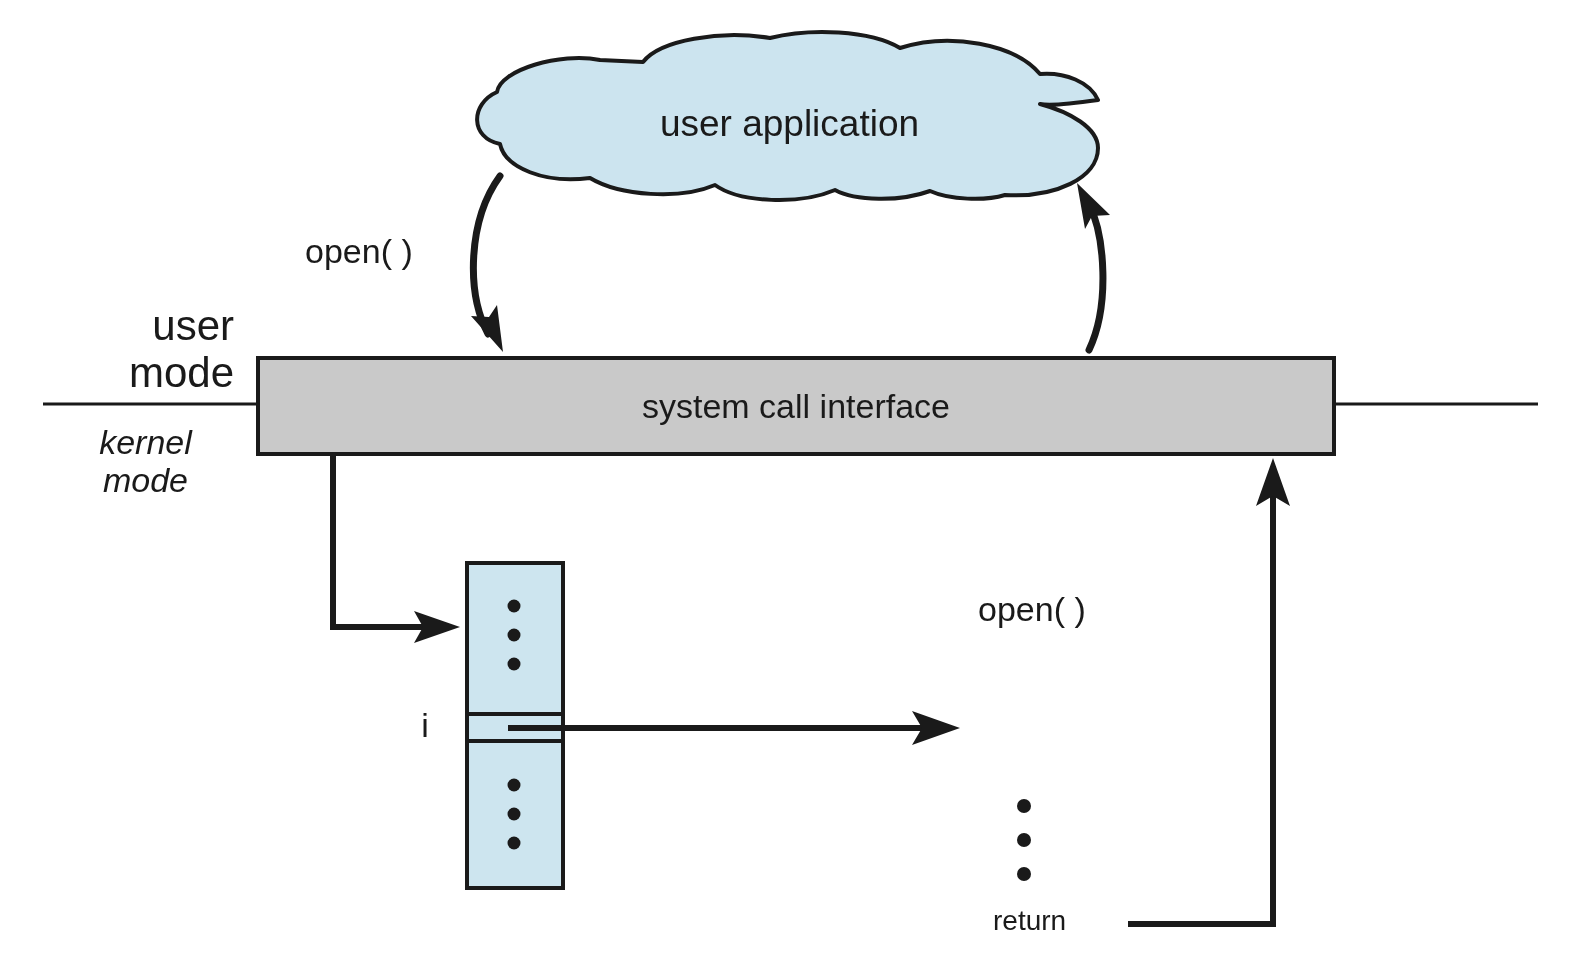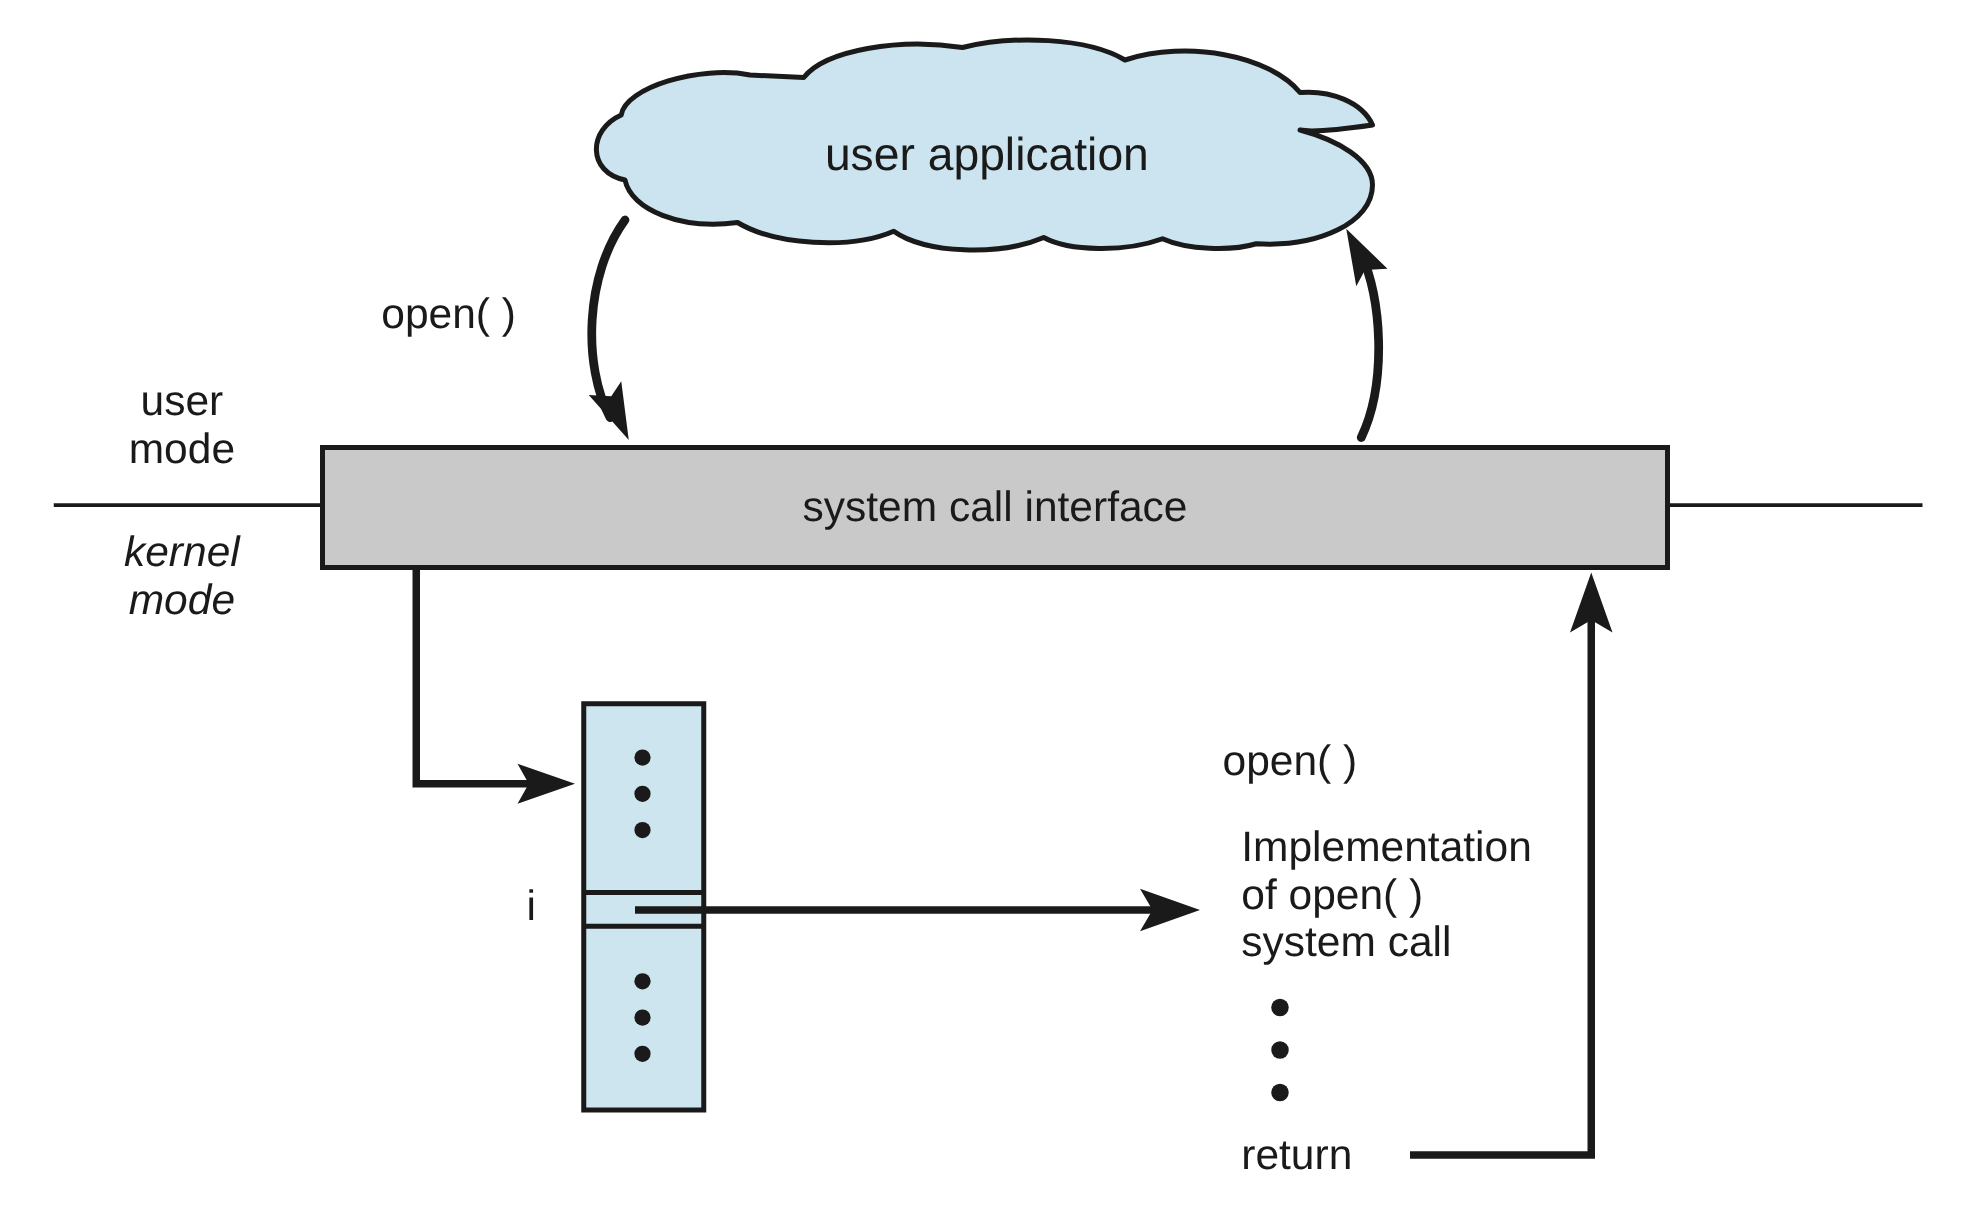--- a/index.html
+++ b/index.html
@@ -44,25 +44,25 @@
     width: 1076px;
     text-align: center;
     font-size: 34px;
   }
   #open-call-label {
     left: 305px;
     top: 232px;
     font-size: 34px;
   }
   #user-mode-label {
-    left: 43px;
+    left: 29px;
     top: 302px;
     width: 205px;
-    text-align: center;
-    font-size: 34px;
+    text-align: right;
+    font-size: 42px;
   }
   #kernel-mode-label {
     left: 43px;
     top: 423px;
     width: 205px;
     text-align: center;
     font-size: 34px;
     font-style: italic;
   }
   #index-label {
@@ -78,21 +78,21 @@
     font-size: 34px;
   }
   #impl-body-label {
     left: 993px;
     top: 659px;
     font-size: 34px;
   }
   #return-label {
     left: 993px;
     top: 905px;
-    font-size: 34px;
+    font-size: 28px;
   }
 </style>
 </head>
 <body>
 
 <div id="canvas">
 
   <svg id="figure-svg" viewBox="0 0 1582 980">
 
     <line x1="43" y1="404" x2="260" y2="404" stroke="#1a1a1a" stroke-width="3"></line>
@@ -158,19 +158,16 @@
   <div class="lbl" id="user-mode-label">user
 mode</div>
 
   <div class="lbl" id="kernel-mode-label">kernel
 mode</div>
 
   <div class="lbl" id="index-label">i</div>
 
   <div class="lbl" id="impl-open-label">open( )</div>
 
-  <div class="lbl" id="impl-body-label">Implementation
-of open( )
-system call</div>
 
   <div class="lbl" id="return-label">return</div>
 
 </div>
 
 </body></html>

